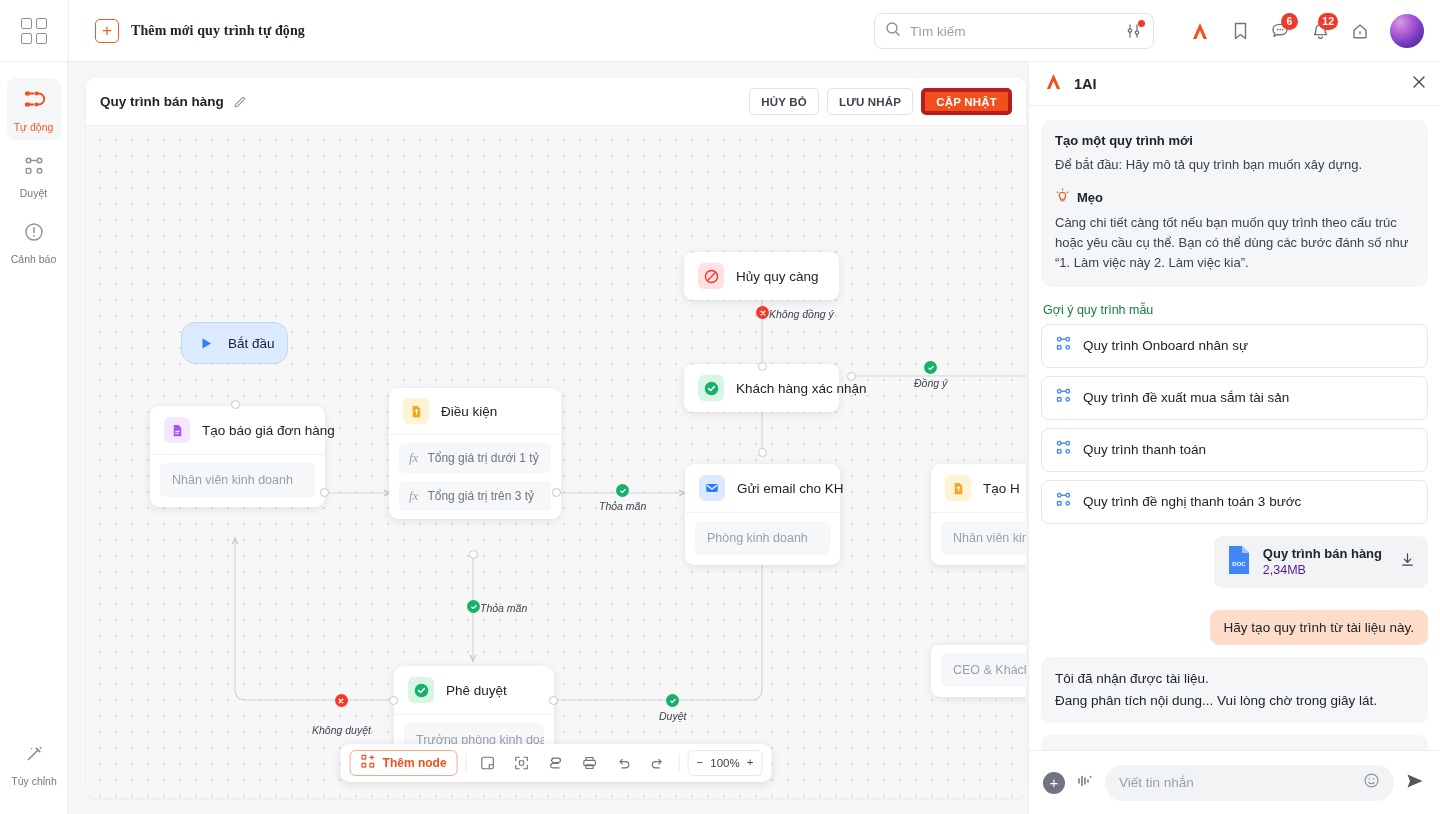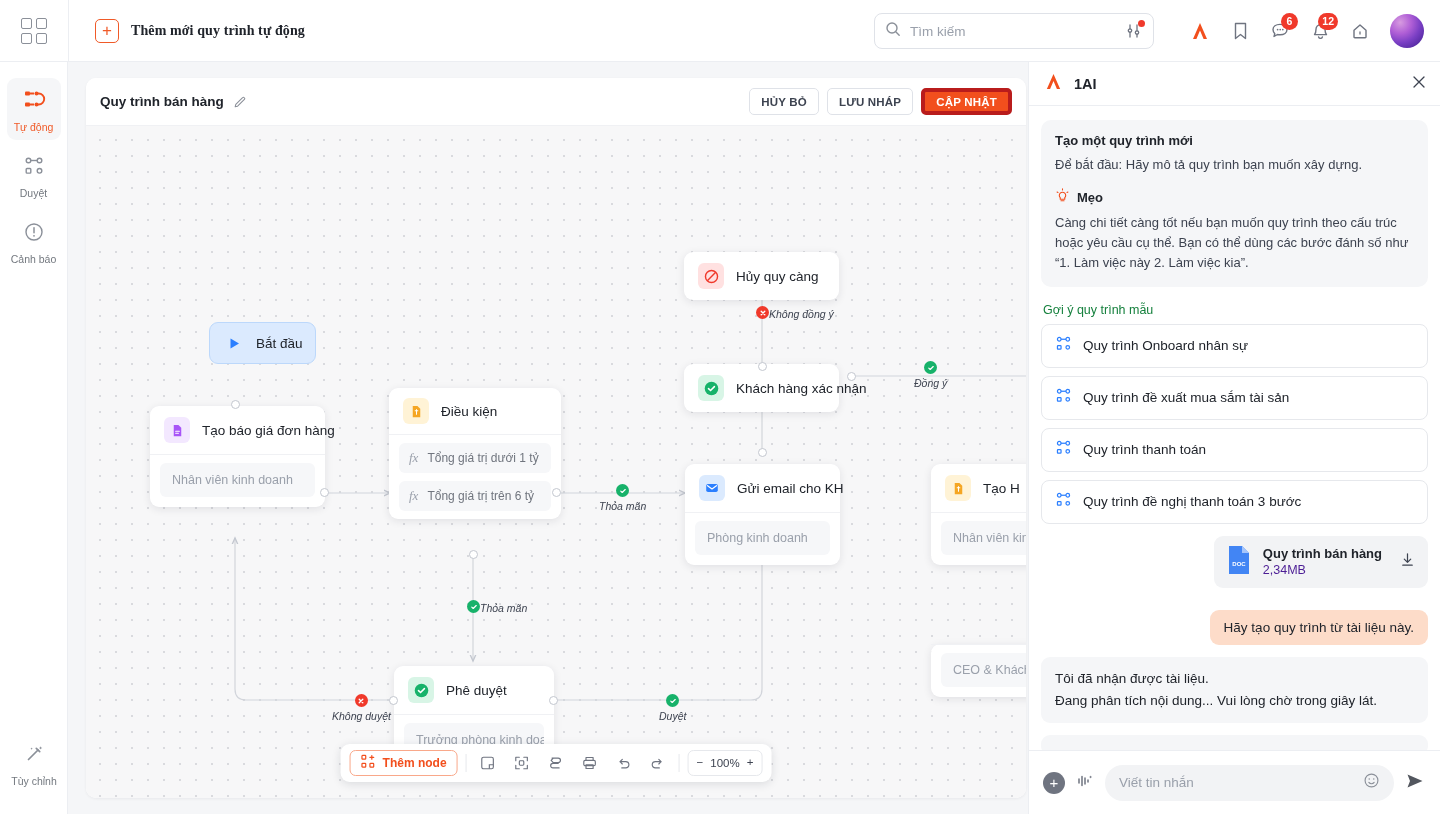--- a/index.html
+++ b/index.html
@@ -116,23 +116,22 @@
   .node-ic { width: 26px; height: 26px; border-radius: 6px; display: flex; align-items: center; justify-content: center; flex: none; }
   .node-body { padding: 0 10px 10px; }
   .node-field {
     background: #f6f7f9; border-radius: 6px; height: 34px; display: flex; align-items: center;
     padding: 0 12px; font-size: 12.5px; color: #9aa0ab; white-space: nowrap; overflow: hidden;
   }
   .node-sep { height: 1px; background: #f0f1f4; }
 
   
   .node-start {
-    background: #dbeafe; border-radius: 9px; box-shadow: none;
+    background: #dbeafe; border-radius: 14px; box-shadow: none;
     border: 1.5px solid #bcd8fb;
-    margin-left: 28px;
   }
   .node-start .node-head { padding: 10px 20px 10px 14px; }
 
   
   .cond-row {
     background: #f6f7f9; border-radius: 6px; height: 30px; display: flex; align-items: center;
     padding: 0 10px; gap: 9px; font-size: 12px; color: #70757e; margin: 0 10px 8px;
   }
   .fx { font-style: italic; font-family: "Liberation Serif", serif; font-size: 13px; color: #9aa0ab; }
 
@@ -432,21 +431,21 @@
             <span class="node-title">Điều kiện</span>
           </div>
           <div class="node-sep"></div>
           <div style="height:8px"></div>
           <div class="cond-row">
             <span class="fx">fx</span>
             <span>Tổng giá trị dưới 1 tỷ</span>
           </div>
           <div class="cond-row">
             <span class="fx">fx</span>
-            <span>Tổng giá trị trên 6 tỷ</span>
+            <span>Tổng giá trị trên 3 tỷ</span>
           </div>
         </div>
         <div class="handle" style="left:466px; top:362px;"></div>
         <div class="handle" style="left:383px; top:424px;"></div>
 
         <div class="node" style="left:308px; top:540px; width:160px;">
           <div class="node-head">
             <span class="node-ic" style="background:#d8f5e6;">
               <svg width="17" height="17" viewBox="0 0 18 18">
                   <circle cx="9" cy="9" r="7.2" fill="#17b26a"></circle>
@@ -558,21 +557,21 @@
 
         <div class="elabel" style="left:381px; top:474px;">
           <span class="badge-ok">
             <svg width="8" height="8" viewBox="0 0 9 9">
                 <path d="M2 4.6 3.6 6.2 7 2.8" stroke="#fff" stroke-width="1.3" fill="none" stroke-linecap="round" stroke-linejoin="round"></path>
               </svg>
           </span>
           <span class="elabel-txt">Thỏa mãn</span>
         </div>
 
-        <div class="elabel" style="left:226px; top:568px; flex-direction:column; gap:2px;margin-left:20px;">
+        <div class="elabel" style="left:226px; top:568px; flex-direction:column; gap:16px;">
           <span class="badge-no">
             <svg width="8" height="8" viewBox="0 0 8 8">
                 <path d="M2.2 2.2 5.8 5.8M5.8 2.2 2.2 5.8" stroke="#fff" stroke-width="1.3" stroke-linecap="round"></path>
               </svg>
           </span>
           <span class="elabel-txt">Không duyệt</span>
         </div>
 
         <div class="elabel" style="left:573px; top:568px; flex-direction:column; gap:2px;">
           <span class="badge-ok">

